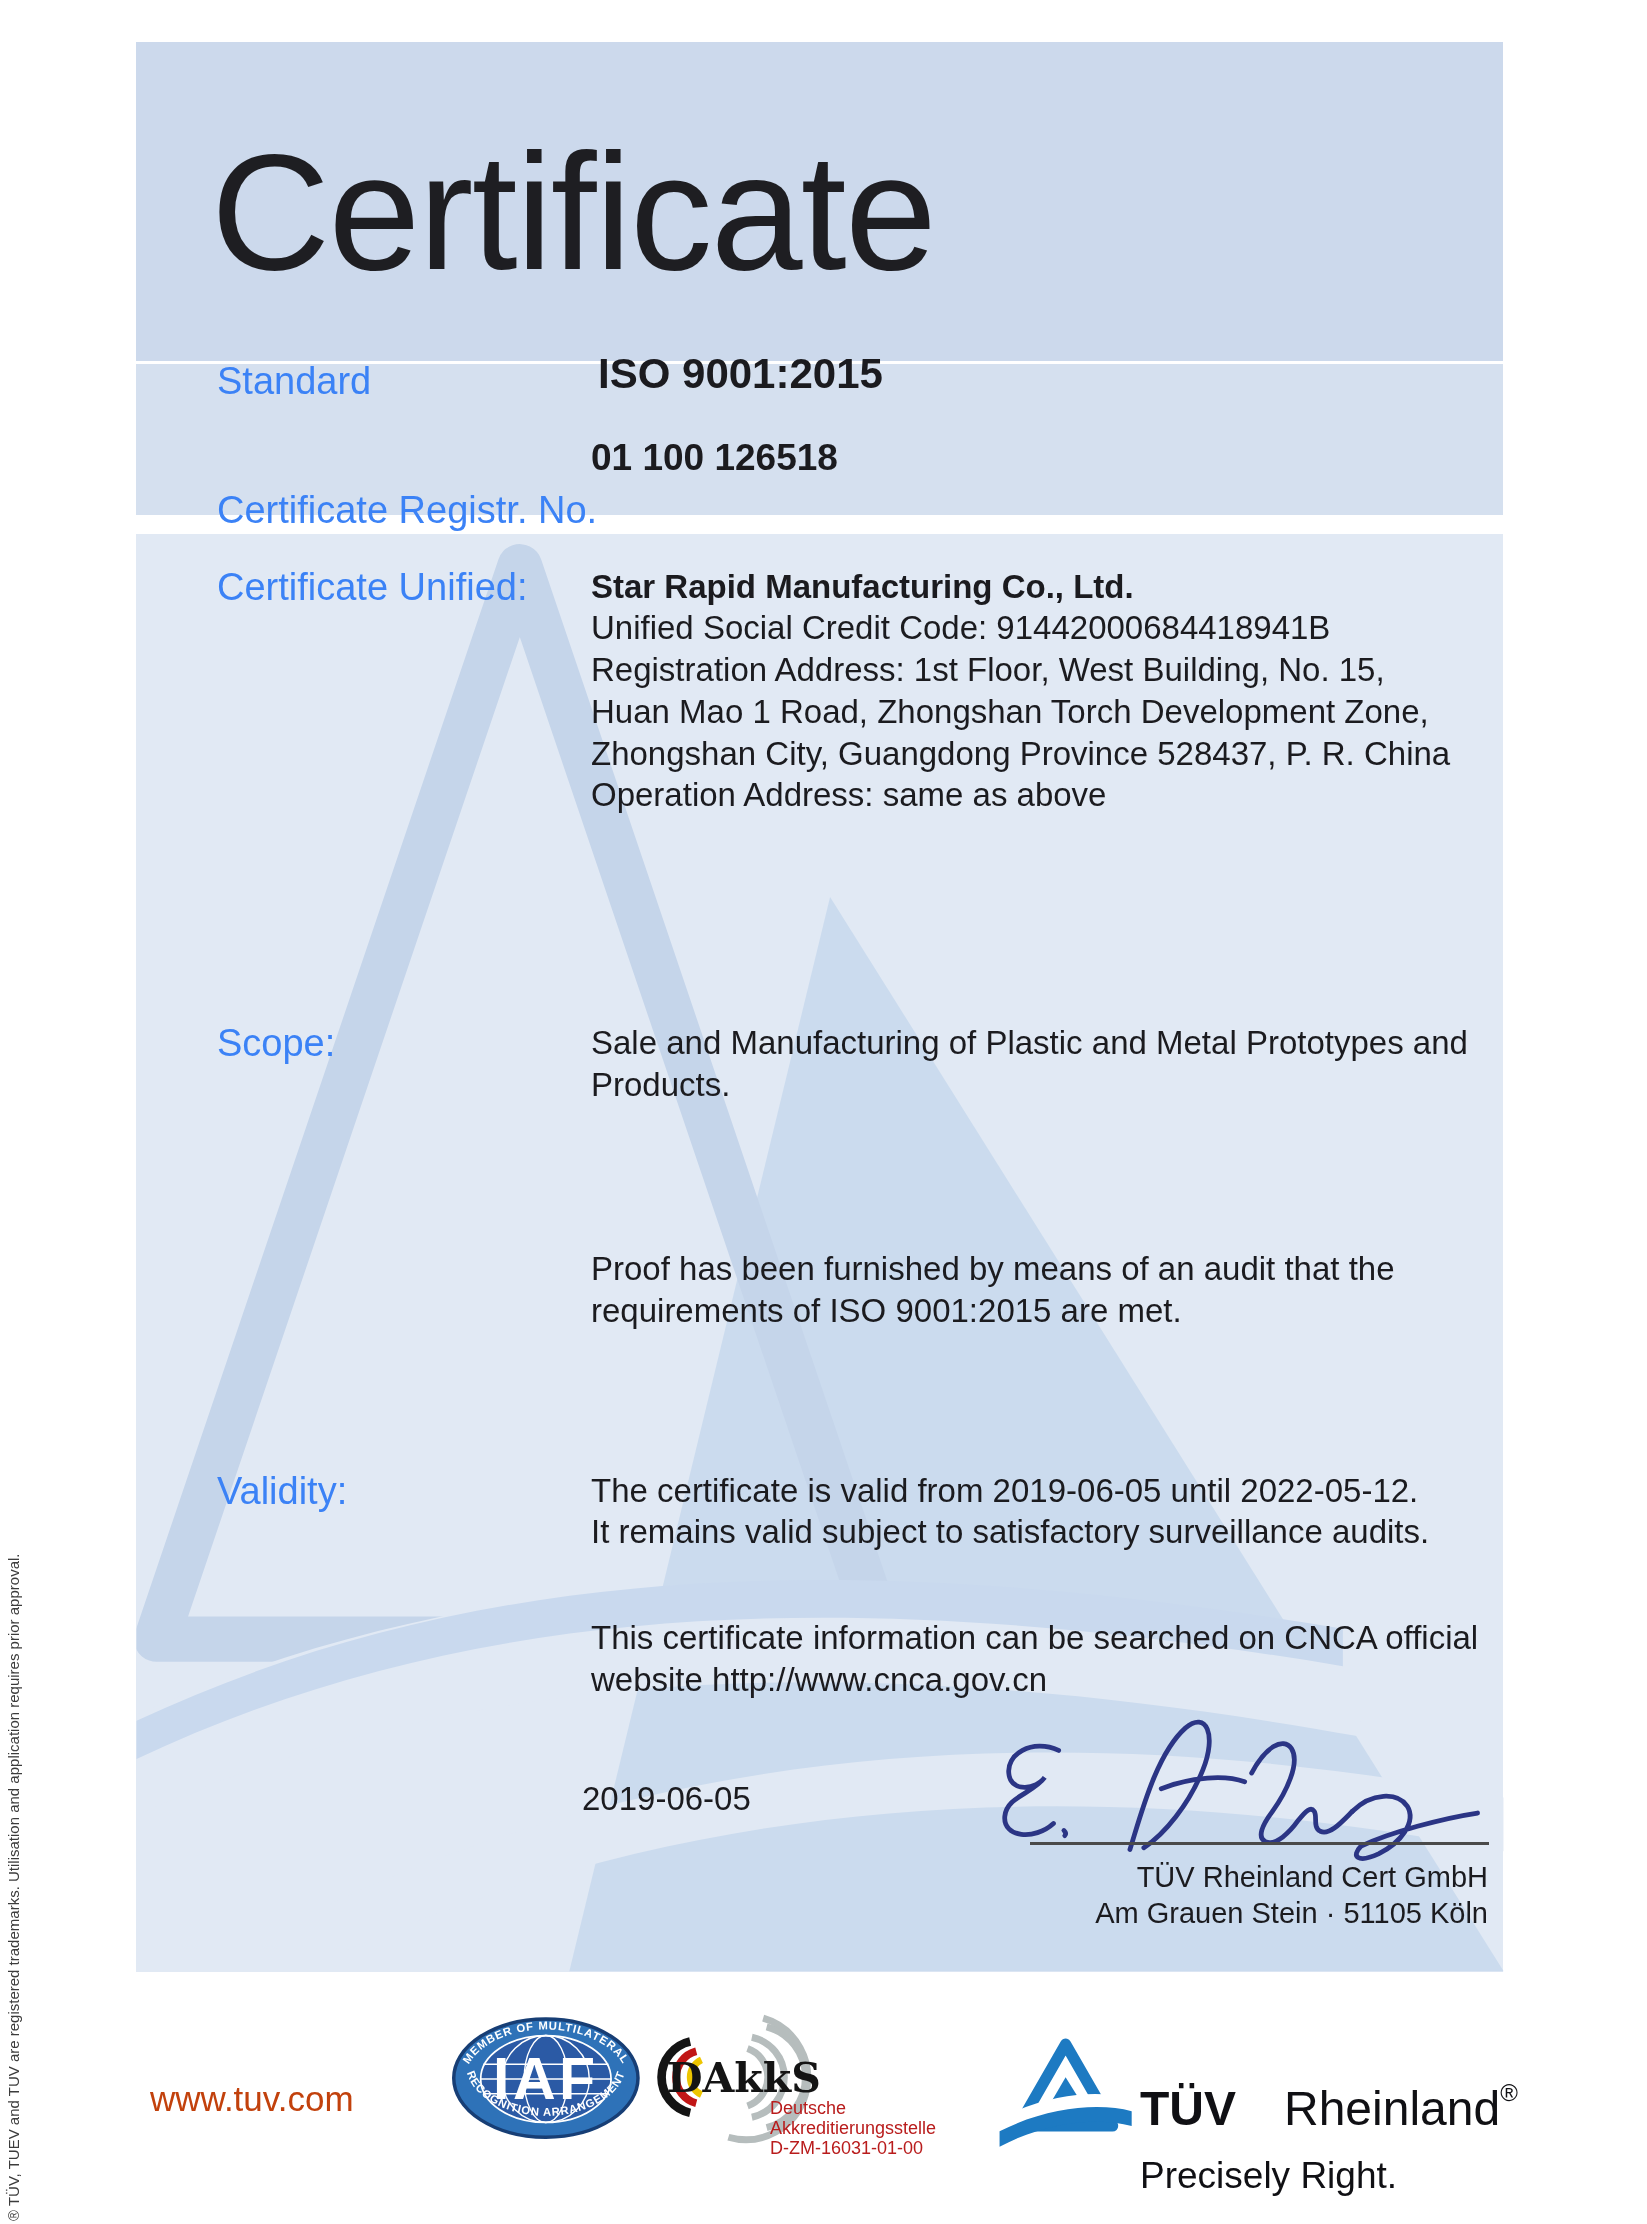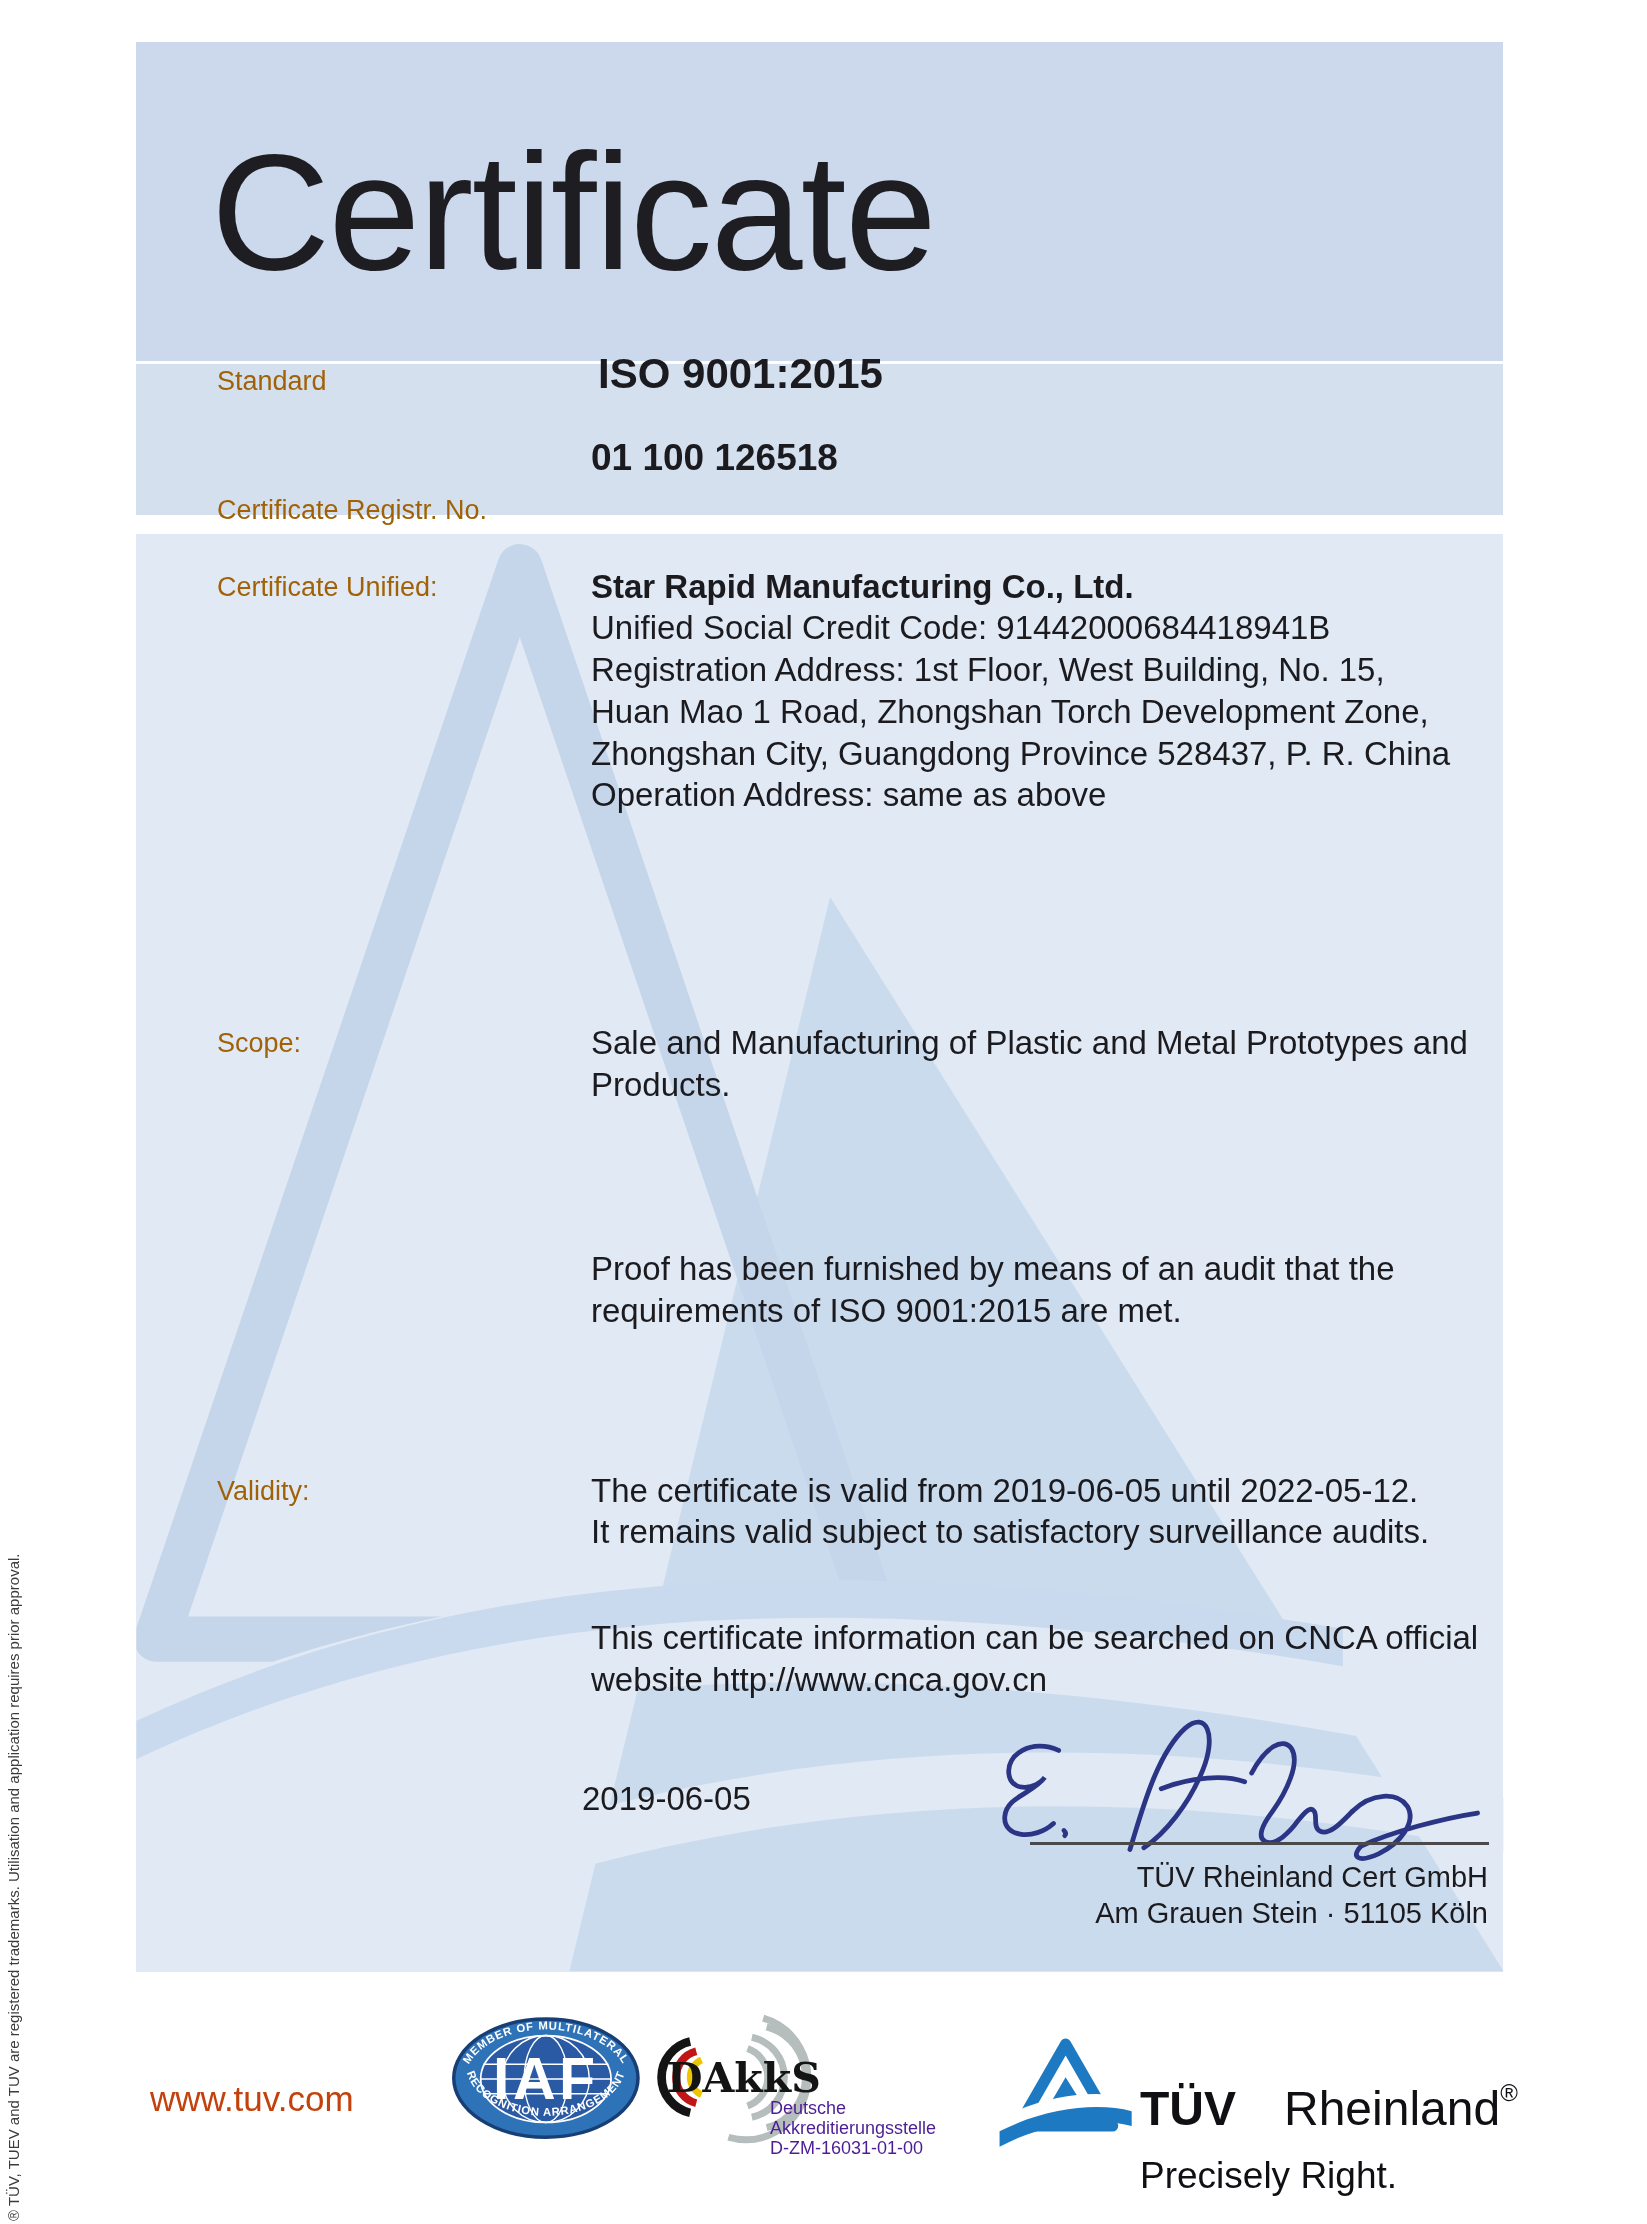--- a/index.html
+++ b/index.html
@@ -15,40 +15,40 @@
   #band-header{top:42px;height:319px;background:#ccd9ec;}
   #band-meta{top:364px;height:151px;background:#d5e0ef;}
   #band-body{top:534px;height:1438px;background:#e1e9f4;}
   .abs{position:absolute;}
   #cert-title{
     left:211px;top:130px;
     font-size:165px;line-height:165px;
     letter-spacing:-1.7px;color:#1e1e22;
     white-space:nowrap;
   }
-  .label{font-size:27px;line-height:42px;color:#a16207;white-space:nowrap;}
+  .label{font-size:38px;line-height:42px;color:#3b82f6;white-space:nowrap;}
   .value-big{font-size:42px;line-height:42px;font-weight:bold;white-space:nowrap;}
   .value-med{font-size:37px;line-height:42px;font-weight:bold;white-space:nowrap;}
   .bodytext{font-size:33px;line-height:42px;white-space:nowrap;}
   .bold{font-weight:bold;}
   .right-align{text-align:right;}
   #sig-line{left:1030px;top:1842px;width:459px;height:2.6px;background:#4a4a4a;}
   #signer-company,#signer-address{left:880px;width:608px;font-size:29px;line-height:37px;}
   #signer-company{top:1859px;}
   #signer-address{top:1895px;}
   #vertical-note{
     left:5.2px;top:2221px;
     transform:rotate(-90deg);
     transform-origin:0 0;
     font-size:15px;color:#3c3c3c;
     white-space:nowrap;
   }
   #website{left:150px;top:2079px;font-size:35px;color:#c2410c;}
   #dakks-word{left:667px;top:2054px;font-family:"DejaVu Serif", serif;font-weight:600;font-size:41px;color:#141414;}
-  .dakks-sub{left:770px;font-size:18px;line-height:20px;color:#4c1d95;}
+  .dakks-sub{left:770px;font-size:18px;line-height:20px;color:#b91c1c;}
   #dakks-sub-1{top:2098px;}
   #dakks-sub-2{top:2118px;}
   #dakks-sub-3{top:2138px;}
   #tuv-wordmark{left:1140px;top:2079px;font-size:48px;color:#101014;white-space:nowrap;}
   #tuv-wordmark .tuv-bold{font-weight:bold;}
   #tuv-wordmark .tuv-reg{font-weight:normal;margin-left:48px;}
   #tuv-wordmark .tuv-r{font-size:24px;vertical-align:24px;}
   #tuv-tagline{left:1140px;top:2155px;font-size:37px;color:#101014;}
   svg{position:absolute;left:0;top:0;}
   svg text{font-family:"Liberation Sans", sans-serif;}

